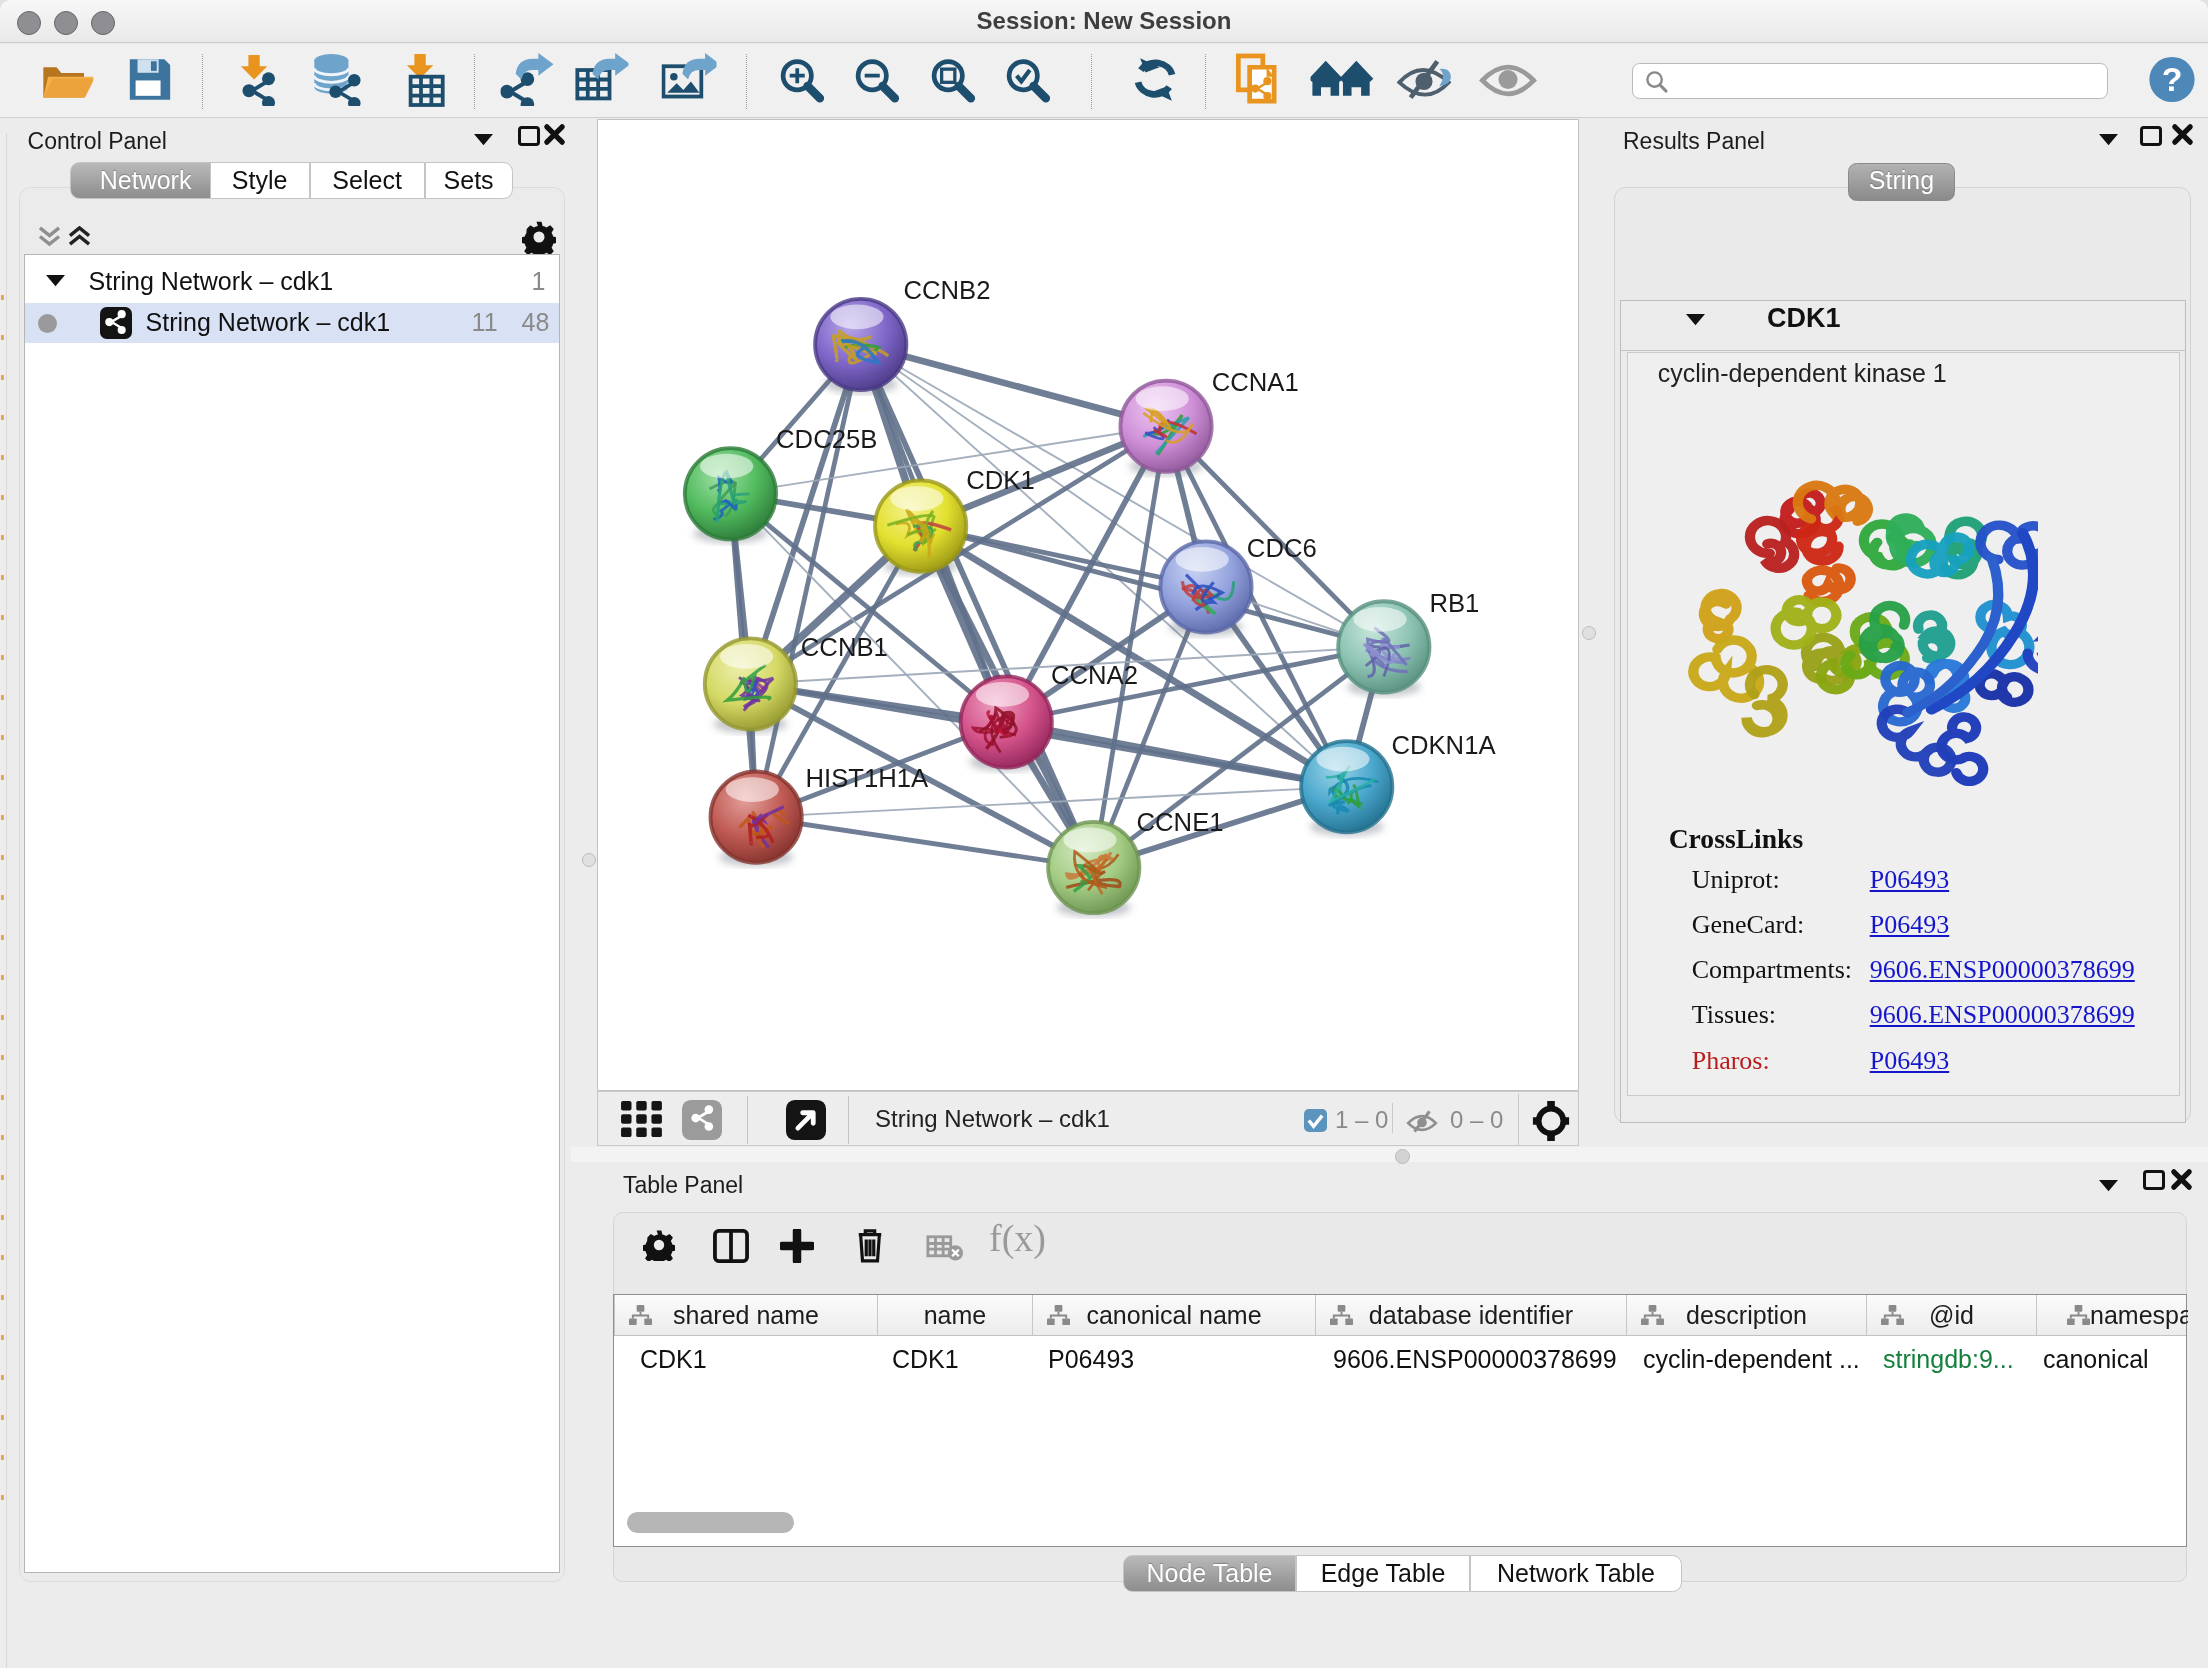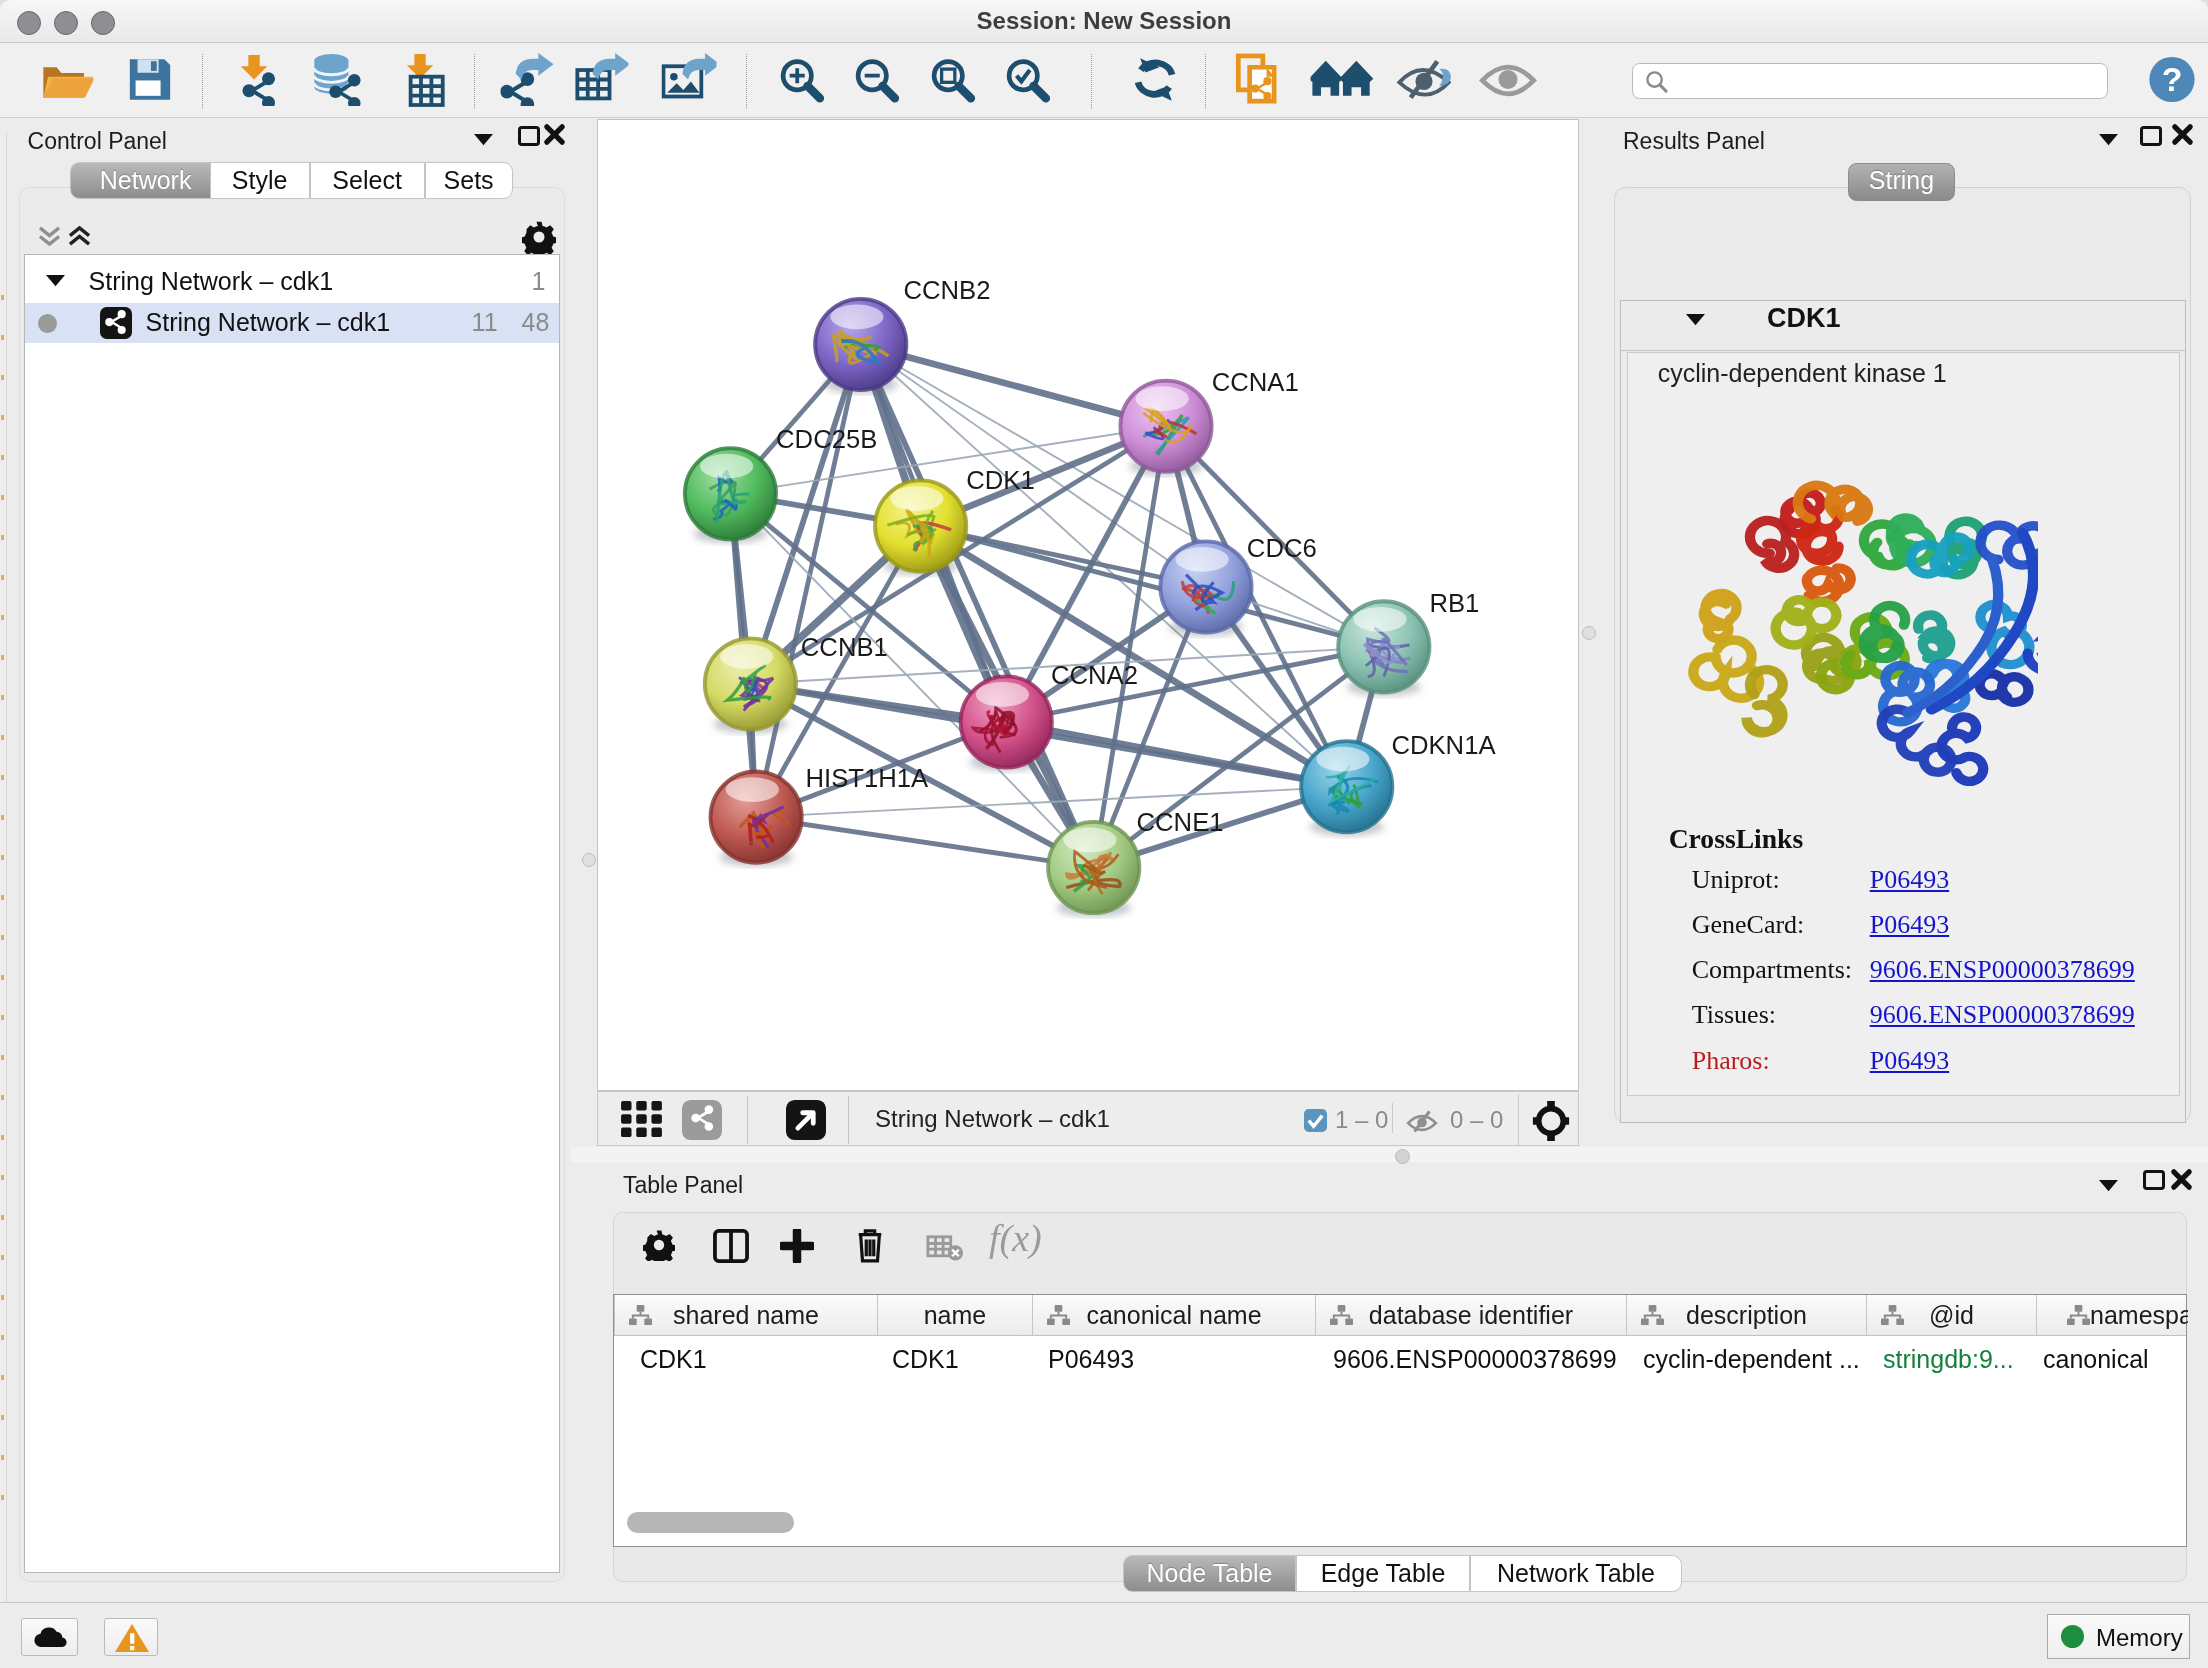--- a/index.html
+++ b/index.html
@@ -685,21 +685,21 @@
             </g>
           </svg></div>
  <div style="position:absolute;left:329px;top:74px"><svg width="38" height="28.5" viewBox="0 0 40 30">
             <g fill="none" stroke="#9a9a9a" stroke-width="3">
               <rect x="2" y="4" width="24" height="20"></rect>
               <path d="M2 11 h24 M2 17 h24 M10 4 v20 M18 4 v20"></path>
             </g>
             <circle cx="31" cy="21" r="8" fill="#9a9a9a"></circle>
             <path d="M27.5 17.5 l7 7 M34.5 17.5 l-7 7" stroke="#fff" stroke-width="2.4"></path>
           </svg></div>
- <div style="position:absolute;left:392px;top:57px"><span style="font-family:'Liberation Serif',serif;font-style:italic;font-size:38px;color:#9a9a9a">f(x)</span></div>
+ <div style="position:absolute;left:392px;top:57px"><span style="font-family:'Liberation Serif',serif;font-size:38px;color:#9a9a9a">f(x)</span></div>
 
  <div style="position:absolute;left:16px;top:135px;width:1574px;height:253px;background:#fff;border:1.4px solid #8f8f8f">
    <div style="position:absolute;left:0;top:0;width:100%;height:41px;background:linear-gradient(#fbfbfb,#ececec);border-bottom:1.4px solid #c2c2c2">
             <div class="hdrcell" style="left:0px;width:263px">
               <span style="position:absolute;left:13.3px;top:8.6px"><svg width="25" height="23" viewBox="0 0 26 24">
                   <g fill="#8a8a8a">
                     <rect x="9" y="1" width="8" height="7" rx="1"></rect>
                     <rect x="1" y="15" width="8" height="7" rx="1"></rect>
                     <rect x="17" y="15" width="8" height="7" rx="1"></rect>
                   </g>
@@ -776,32 +776,14 @@
             <span style="position:absolute;left:1429px;top:7.6px;font-size:25px;color:#111">canonical</span>
           </div>
    <div style="position:absolute;left:13.3px;top:217px;width:167px;height:21px;border-radius:10.5px;background:#b6b6b6"></div>
  </div>
 
  <div class="tab tabsel" style="left:526px;top:396px;width:173px;border-radius:9.5px 0 0 9.5px">Node Table</div>
  <div class="tab" style="left:699px;top:396px;width:174px">Edge Table</div>
  <div class="tab" style="left:873px;top:396px;width:212px;border-radius:0 9.5px 9.5px 0">Network Table</div>
 </div>
 
-<div style="position:absolute;left:0;top:1483px;width:100%;height:67px;background:#ececec;border-top:1.4px solid #c6c6c6">
- <div style="position:absolute;left:21px;top:15px;width:57px;height:38px;background:linear-gradient(#fafafa,#ededed);border:1.4px solid #b9b9b9;border-radius:2.9px">
-   <svg width="36" height="27" viewBox="0 0 38 28" style="margin:4.8px 0 0 9.5px">
-            <path d="M10 24 a7 7 0 0 1 -1 -14 a9 8 0 0 1 17 -2 a6 6 0 0 1 6 6 a5 5 0 0 1 -1 10z" fill="#111"></path>
-          </svg>
- </div>
- <div style="position:absolute;left:104px;top:15px;width:54px;height:38px;background:linear-gradient(#fafafa,#ededed);border:1.4px solid #b9b9b9;border-radius:2.9px">
-   <svg width="38" height="32" viewBox="0 0 40 34" style="margin:2.9px 0 0 7.6px">
-            <path d="M20 2 L38 32 H2z" fill="#e8951f"></path>
-            <rect x="18" y="12" width="4.5" height="11" fill="#fff"></rect>
-            <rect x="18" y="25.5" width="4.5" height="4.5" fill="#fff"></rect>
-          </svg>
- </div>
- <div style="position:absolute;left:2047px;top:11.4px;width:143px;height:45px;background:linear-gradient(#fafafa,#eeeeee);border:1.9px solid #a9a9a9;">
-   <div style="position:absolute;left:13.3px;top:9.5px;width:23px;height:23px;border-radius:50%;background:#1e8e3e"></div>
-   <span style="position:absolute;left:48px;top:8.6px;font-size:24px;color:#111">Memory</span>
- </div>
 </div>
 </div>
-</div>
 
 </body></html>

